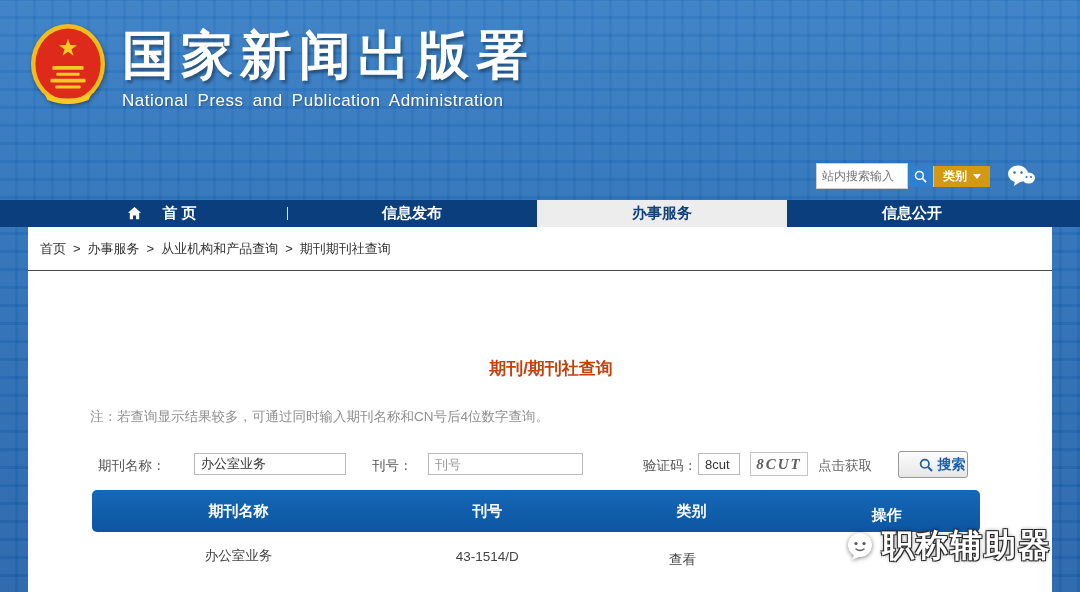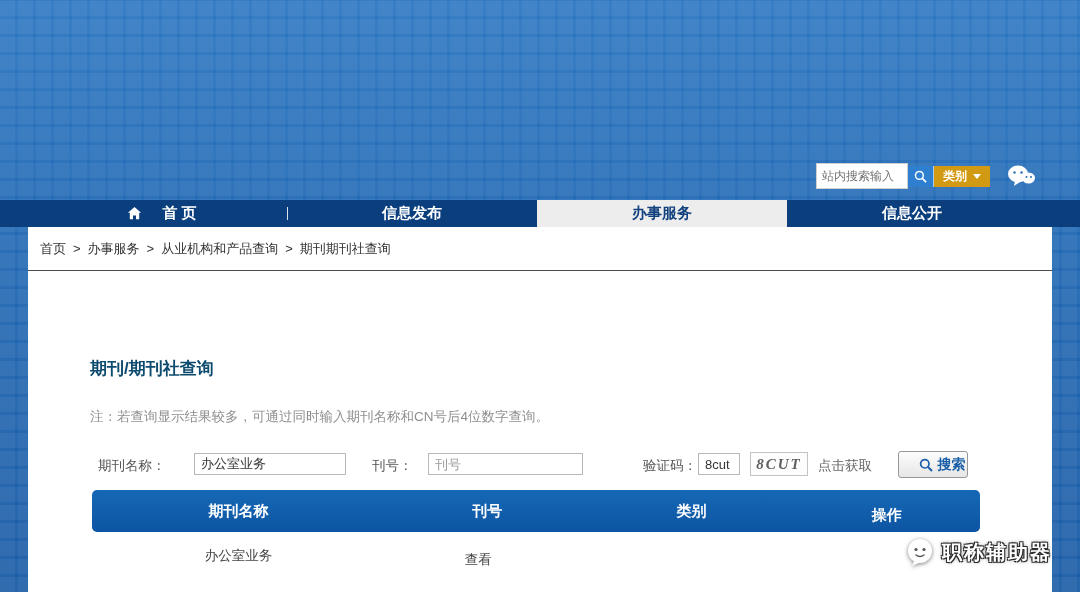--- a/index.html
+++ b/index.html
@@ -43,21 +43,21 @@
   .nav-item.active { background:#ededed; color:#12427e; }
   .nav-divider { position:absolute; left:287px; top:7px; width:1px; height:13px; background:rgba(255,255,255,0.85); }
 
   
   .content { position:absolute; top:227px; left:28px; right:28px; bottom:0; background:#ffffff; z-index:2; }
   .breadcrumb { padding:13px 12px 12px; font-size:13px; color:#333; border-bottom:1px solid #4a4a4a; }
   .breadcrumb .sep { margin:0 7px; color:#333; }
   .crumb.link { cursor:pointer; }
 
   .main { padding-left:62px; padding-right:40px; }
-  .page-title { margin-top:86px; font-size:17px; font-weight:bold; color:#0c4a6e; }
+  .page-title { margin-top:86px; font-size:17px; font-weight:bold; color:#c2410c;text-align:center; }
   .note { margin-top:28px; font-size:13.5px; color:#8f8f8f; }
 
   .query-form { position:relative; margin-top:26px; height:28px; font-size:13.5px; color:#555; }
   .qf-label { position:absolute; top:5px; }
   .qf-input { position:absolute; top:1px; height:22px; border:1px solid #b9b9b9; font-size:13px; color:#333;
               padding:0 6px; outline:none; background:#fff; }
   .qf-input::placeholder { color:#9a9a9a; }
   #f-name-label { left:8px; }   #f-name-input { left:104px; width:152px; }
   #f-issn-label { left:282px; } #f-issn-input { left:338px; width:155px; }
   #f-captcha-label { left:553px; } #f-captcha-input { left:608px; width:42px; }
@@ -75,30 +75,46 @@
   .table-header { height:42px; background:linear-gradient(#1568b6,#0d55a2); border-radius:5px;
                   display:flex; align-items:center; color:#fff; font-size:15px; font-weight:bold; }
   .table-row { height:48px; display:flex; align-items:center; font-size:13.5px; color:#444; background:#fff; }
   .col { text-align:center; }
   .c1 { width:33%; } .c2 { width:23%; } .c3 { width:23%; } .c4 { width:21%;margin-top:8px; }
   .action-link { cursor:pointer; }
 
   
   .watermark { position:absolute; right:28px; bottom:24px; z-index:6; display:flex; align-items:center; gap:6px; }
   .wm-icon { width:32px; height:32px; display:block; filter:drop-shadow(0 1px 2px rgba(0,0,0,0.5)); }
-  .wm-text { font-size:20px; font-weight:bold; color:#ffffff; letter-spacing:2px;
+  .wm-text { font-size:32px; font-weight:bold; color:#ffffff; letter-spacing:2px;
              text-shadow:-1px -1px 0 #2b2b2b, 1px -1px 0 #2b2b2b, -1px 1px 0 #2b2b2b, 1px 1px 0 #2b2b2b,
                           0 0 4px rgba(0,0,0,0.6); }
 </style>
 </head>
 <body>
 
 <div class="page">
 
   <header class="site-header">
+    <div class="brand">
+      <svg class="emblem" viewBox="0 0 78 86" aria-hidden="true">
+        <ellipse cx="39" cy="42" rx="38" ry="41" fill="#f2bd1c"></ellipse>
+        <ellipse cx="39" cy="42" rx="33.5" ry="36.5" fill="#dd2a1b"></ellipse>
+        <polygon fill="#f7c925" points="39,16 41.2,22.6 48.2,22.7 42.6,26.9 44.6,33.6 39,29.5 33.4,33.6 35.4,26.9 29.8,22.7 36.8,22.6"></polygon>
+        <rect x="23" y="44" width="32" height="4" rx="1" fill="#f7c925"></rect>
+        <rect x="27" y="51" width="24" height="3" rx="1" fill="#f7c925"></rect>
+        <rect x="21" y="57" width="36" height="4" rx="1" fill="#f7c925"></rect>
+        <rect x="26" y="64" width="26" height="3" rx="1" fill="#f7c925"></rect>
+        <path d="M15 73 Q39 82 63 73 L60 79 Q39 87 18 79 Z" fill="#f7c925"></path>
+      </svg>
+      <div class="brand-text">
+        <div class="site-title">国家新闻出版署</div>
+        <div class="site-subtitle">National  Press and Publication Administration</div>
+      </div>
+    </div>
 
     <div class="header-search">
       <input class="hs-input" type="text" placeholder="站内搜索输入" style="">
       <button class="hs-btn">
         <svg width="13" height="13" viewBox="0 0 14 14" aria-hidden="true">
           <circle cx="5.8" cy="5.8" r="4.2" fill="none" stroke="#ffffff" stroke-width="1.6"></circle>
           <line x1="9" y1="9" x2="13" y2="13" stroke="#ffffff" stroke-width="1.8"></line>
         </svg>
       </button>
       <button class="hs-cat">
@@ -162,20 +178,21 @@
 
       <div class="results-table">
         <div class="table-header">
           <div class="col c1">期刊名称</div>
           <div class="col c2">刊号</div>
           <div class="col c3">类别</div>
           <div class="col c4">操作</div>
         </div>
         <div class="table-row">
           <div class="col c1">办公室业务</div>
+          <div class="col c2">43-1514/D</div>
           <div class="col c4 action-link">查看</div>
         </div>
       </div>
     </div>
   </div>
 
   <div class="watermark">
     <svg class="wm-icon" viewBox="0 0 32 32" aria-hidden="true">
       <circle cx="16" cy="15" r="12" fill="#ffffff"></circle>
       <path d="M10 25 L8 30 L16 26.5 Z" fill="#ffffff"></path>

